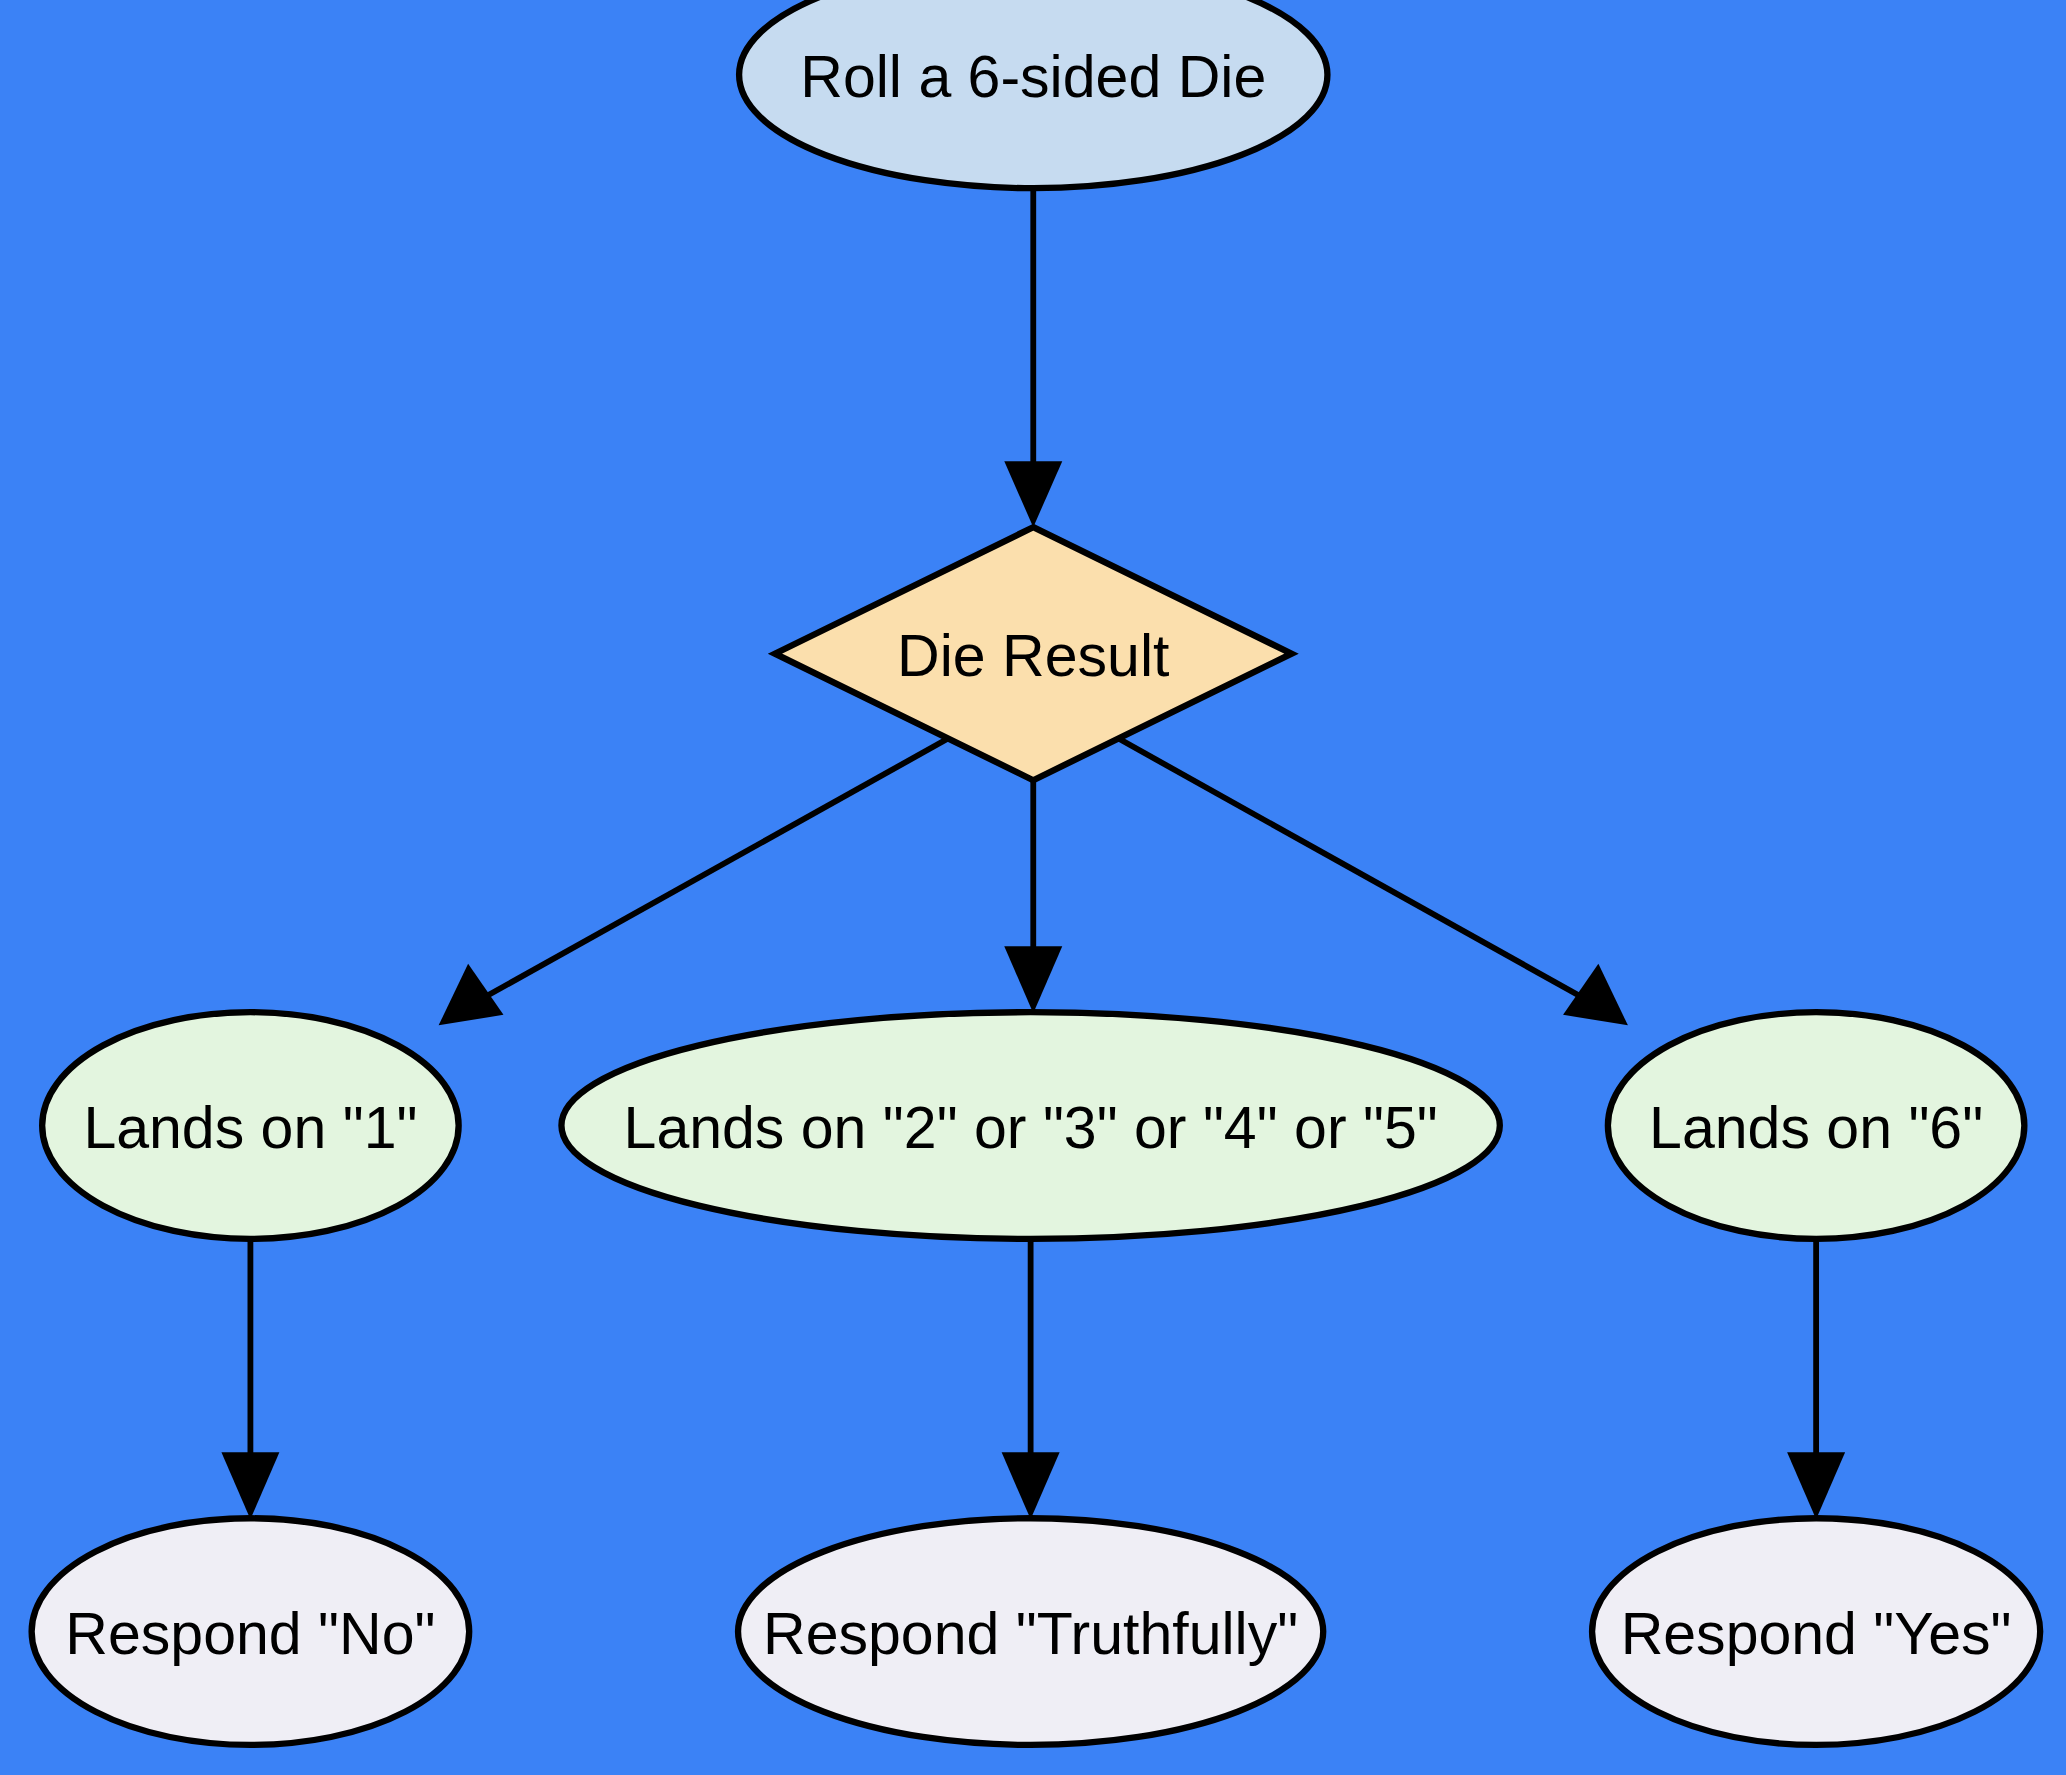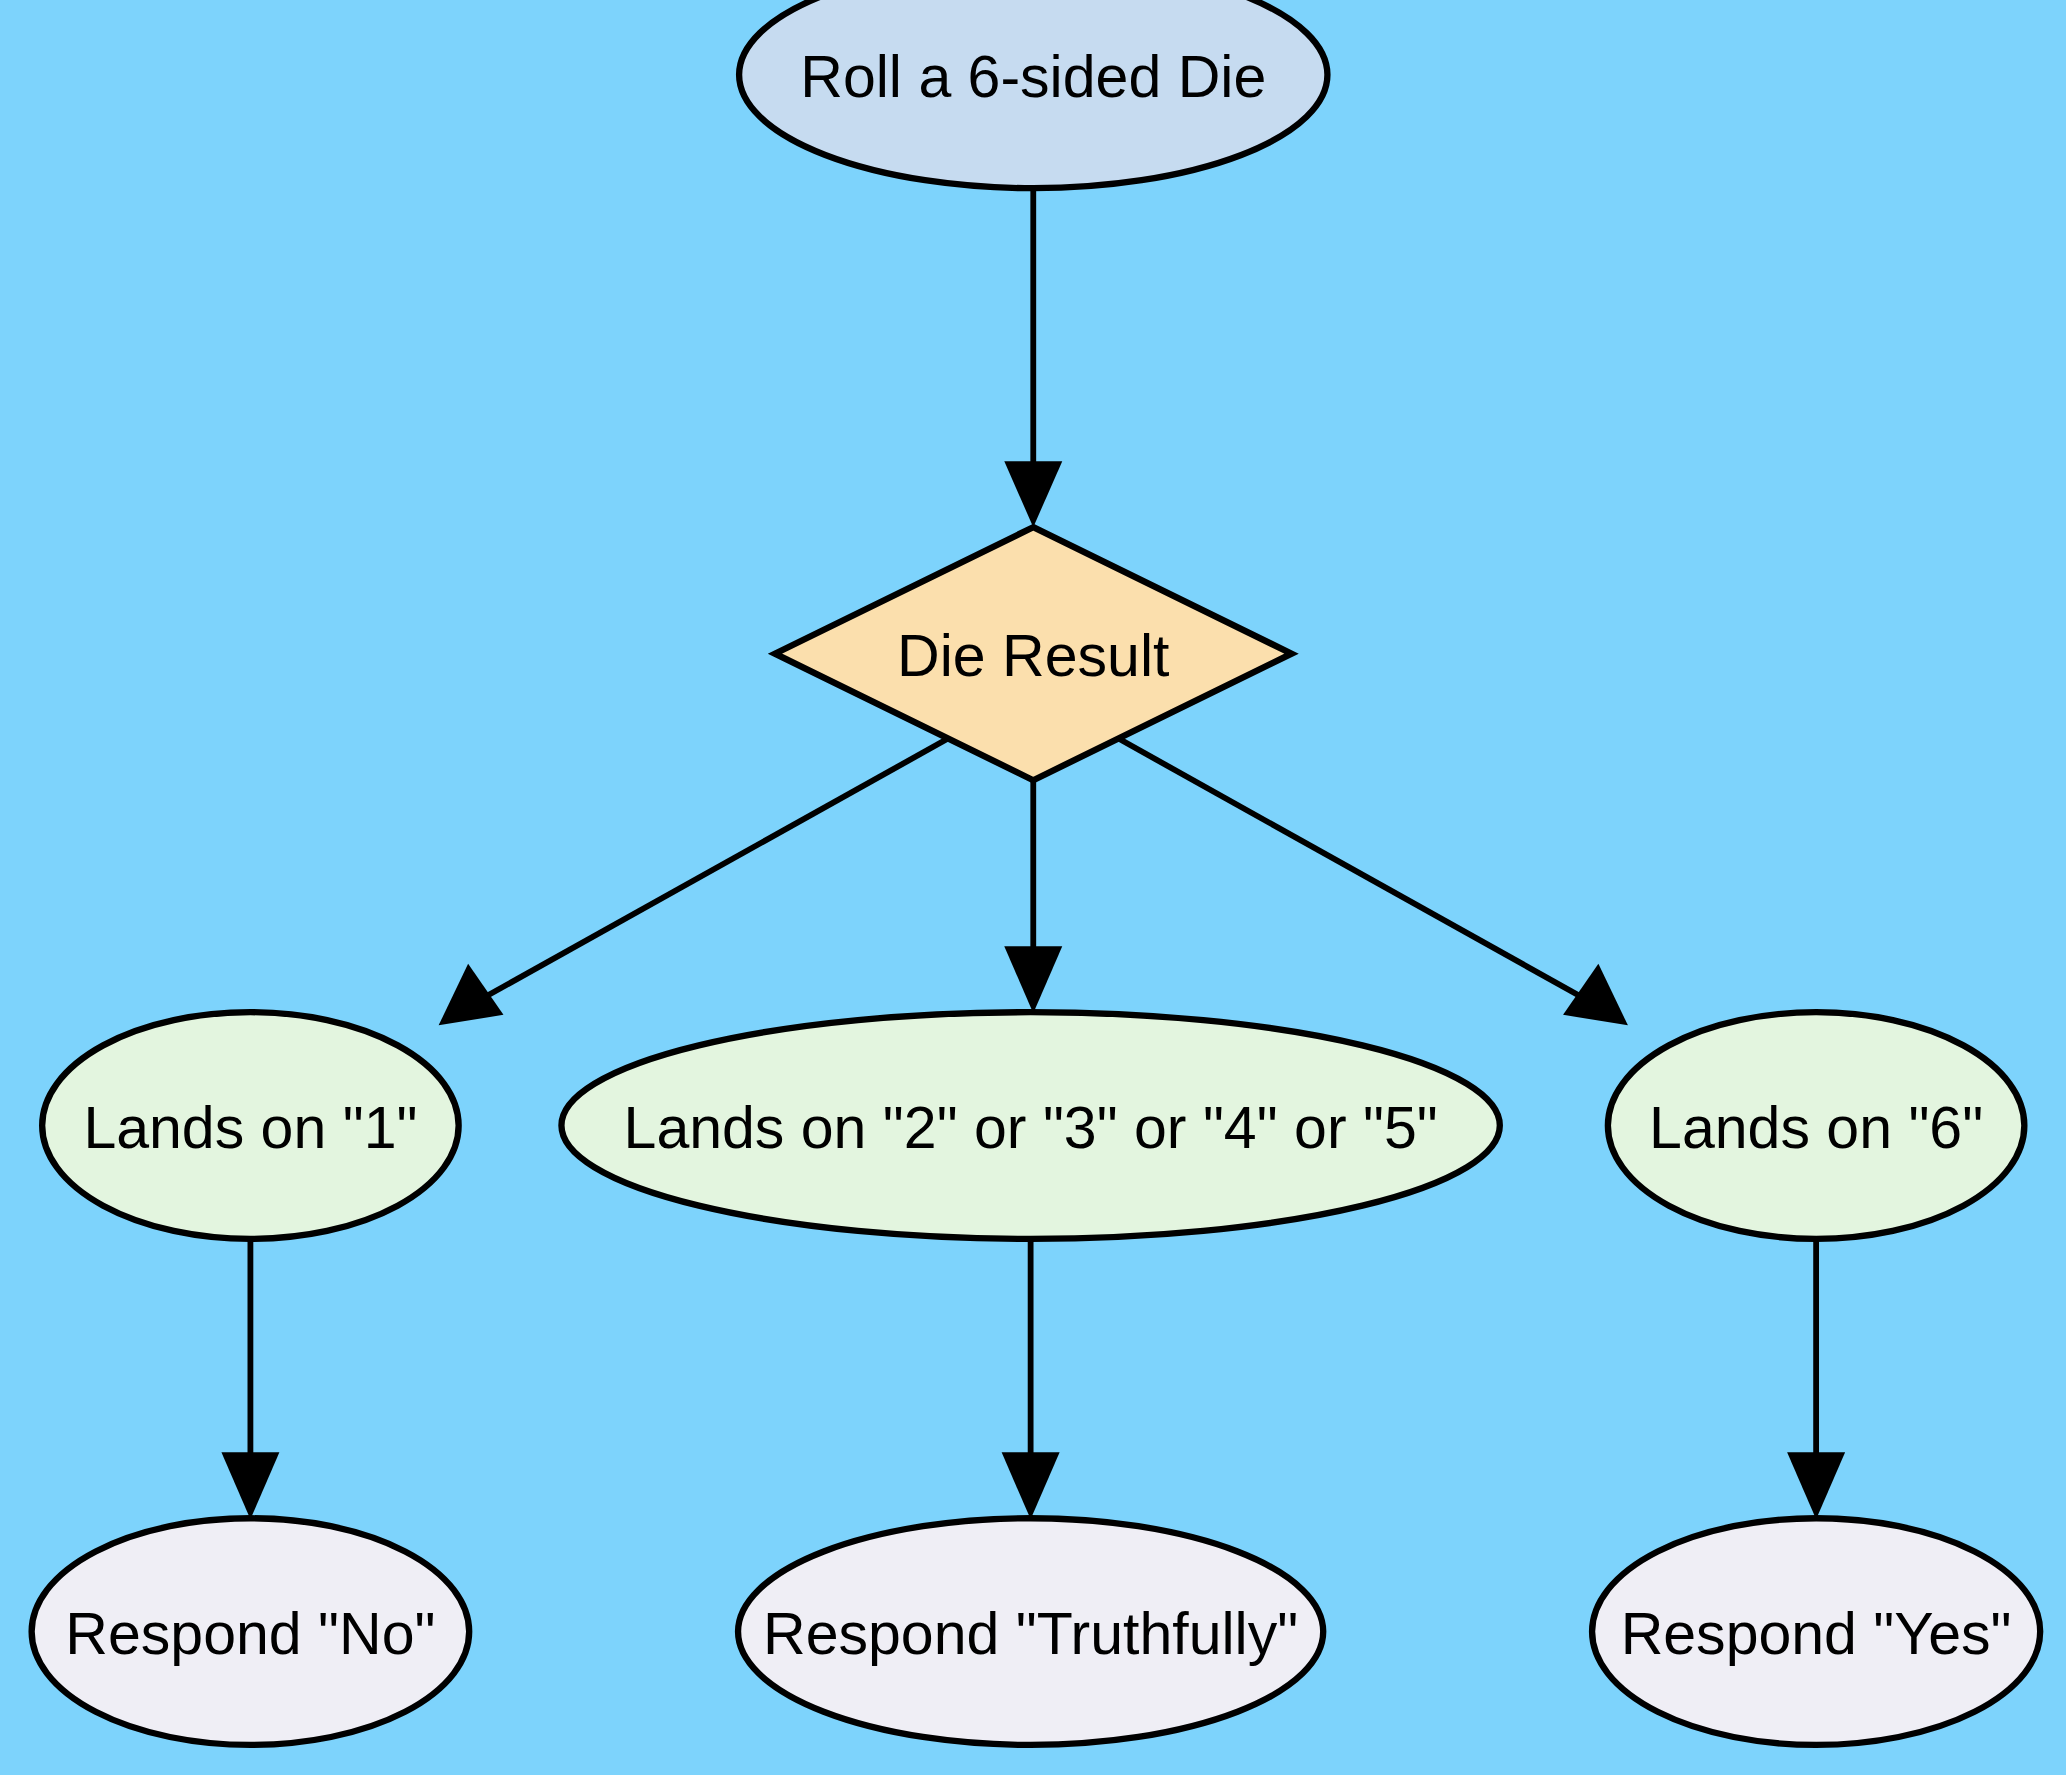--- a/index.html
+++ b/index.html
@@ -10,21 +10,21 @@
   body {
     width: 2066px;
     height: 1775px;
     font-family: "Liberation Sans", sans-serif;
     overflow: hidden;
   }
   #flowchart-root {
     position: relative;
     width: 2066px;
     height: 1775px;
-    background: #7dd3fc;
+    background: #3b82f6;
   }
   svg#flow-svg {
     position: absolute;
     top: 0;
     left: 0;
     width: 2066px;
     height: 1775px;
     display: block;
   }
   .node-shape {

